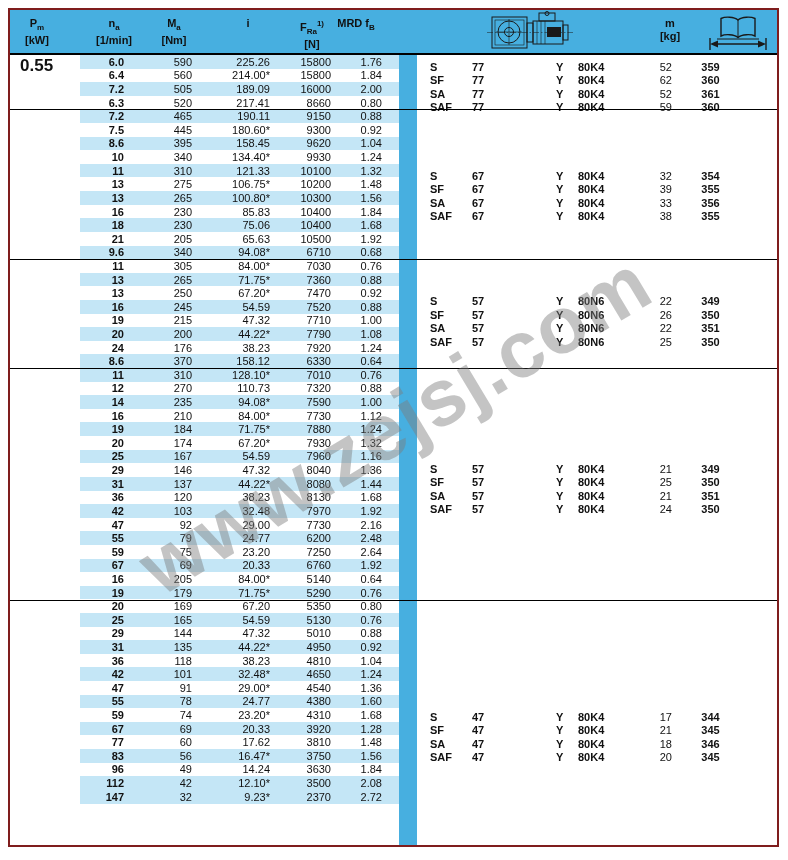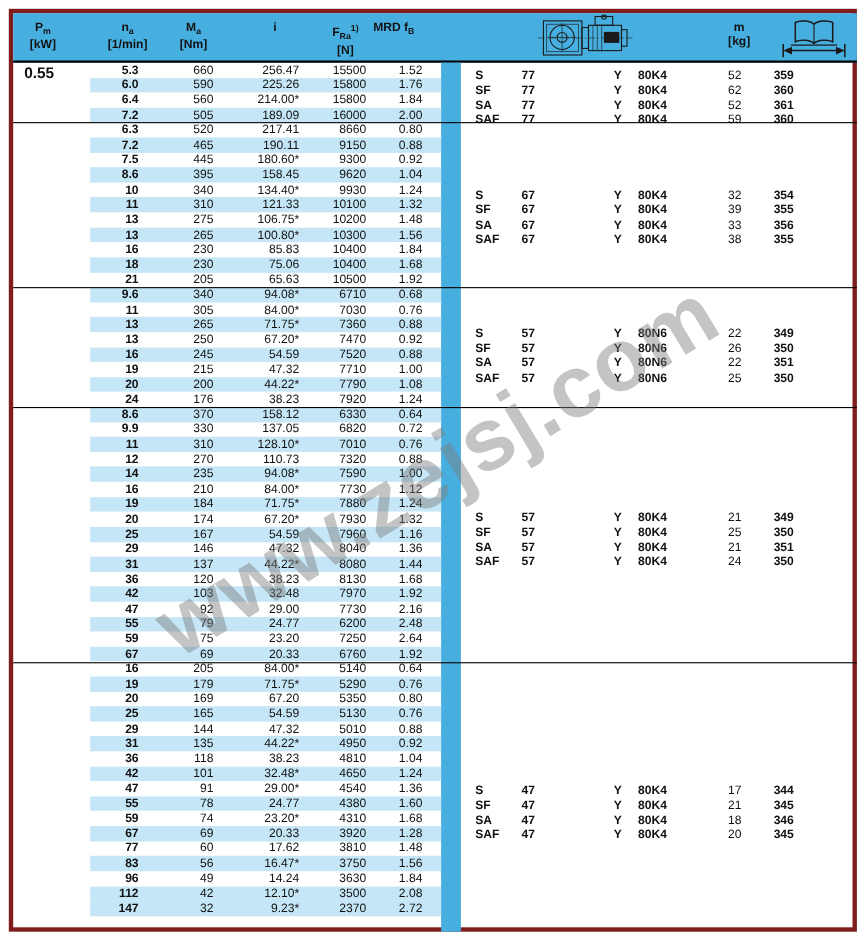--- a/index.html
+++ b/index.html
@@ -1,20 +1,20 @@
 <!DOCTYPE html>
 <html style="--blue: #47AFE0; --stripe: #C4E6F6;"><head>
 <meta charset="utf-8">
 <style>
   html,body { margin:0; padding:0; background:#fff; }
   body { width:788px; height:860px; position:relative; overflow:hidden;
          font-family:"Liberation Sans", sans-serif; color:#111; }
 
   .frame { position:absolute; left:8px; top:8px; width:771px; height:839px;
-           border:4px solid #7f1d1d; box-sizing:border-box; background:#fff; }
+           border:2px solid #7f1d1d; box-sizing:border-box; background:#fff; }
 
   
   .thead { position:absolute; left:0; top:0; width:767px; height:43px;
            background:var(--blue); border-bottom:2px solid #000; }
   .hlabel { position:absolute; top:7px; transform:translateX(-50%);
             text-align:center; font-weight:bold; font-size:11px; line-height:13px;
             white-space:nowrap; }
   .hlabel sub { font-size:8px; }
   .hlabel sup { font-size:8px; }
   .hicon { position:absolute; top:1px; }
@@ -24,21 +24,21 @@
   .rows  { position:absolute; left:70px; top:0; width:319px; }
   .trow  { display:flex; align-items:center; height:13.6207px; font-size:11px; }
   .trow.stripe { background:var(--stripe); }
   .c { text-align:right; white-space:nowrap; }
   .c-na  { width:44px; font-weight:bold; }
   .c-ma  { width:68px; }
   .c-i   { width:78px; }
   .c-fra { width:61px; }
   .c-fb  { width:51px; }
 
-  .pm-value { position:absolute; left:10px; top:1px; font-weight:bold; font-size:14px; }
+  .pm-value { position:absolute; left:10px; top:1px; font-weight:bold; font-size:17px; }
 
   .divider { position:absolute; left:389px; top:0; width:18px; height:790px;
              background:var(--blue); }
 
   .group-sep { position:absolute; left:0; width:767px; height:1px; background:#000; }
 
   
   .mblock { position:absolute; left:407px; width:360px; }
   .bline  { display:flex; align-items:center; height:13.55px; font-size:11px; font-weight:bold; }
   .b-type  { margin-left:13px; width:42px; }
@@ -125,27 +125,20 @@
         <polygon points="3,31 11,27.5 11,34.5" fill="#1a1a1a"></polygon>
         <polygon points="59,31 51,27.5 51,34.5" fill="#1a1a1a"></polygon>
       </svg>
     </div>
   </div>
 
   <div class="tbody">
     <div class="pm-value">0.55</div>
     <div class="divider"></div>
     <div class="rows">
-        <div class="trow">
-          <span class="c c-na">5.3</span>
-          <span class="c c-ma">660</span>
-          <span class="c c-i">256.47</span>
-          <span class="c c-fra">15500</span>
-          <span class="c c-fb">1.52</span>
-        </div>
         <div class="trow stripe">
           <span class="c c-na">6.0</span>
           <span class="c c-ma">590</span>
           <span class="c c-i">225.26</span>
           <span class="c c-fra">15800</span>
           <span class="c c-fb">1.76</span>
         </div>
         <div class="trow">
           <span class="c c-na">6.4</span>
           <span class="c c-ma">560</span>
@@ -292,27 +285,20 @@
           <span class="c c-i">38.23</span>
           <span class="c c-fra">7920</span>
           <span class="c c-fb">1.24</span>
         </div>
         <div class="trow stripe">
           <span class="c c-na">8.6</span>
           <span class="c c-ma">370</span>
           <span class="c c-i">158.12</span>
           <span class="c c-fra">6330</span>
           <span class="c c-fb">0.64</span>
-        </div>
-        <div class="trow">
-          <span class="c c-na">9.9</span>
-          <span class="c c-ma">330</span>
-          <span class="c c-i">137.05</span>
-          <span class="c c-fra">6820</span>
-          <span class="c c-fb">0.72</span>
         </div>
         <div class="trow stripe">
           <span class="c c-na">11</span>
           <span class="c c-ma">310</span>
           <span class="c c-i">128.10*</span>
           <span class="c c-fra">7010</span>
           <span class="c c-fb">0.76</span>
         </div>
         <div class="trow">
           <span class="c c-na">12</span>

